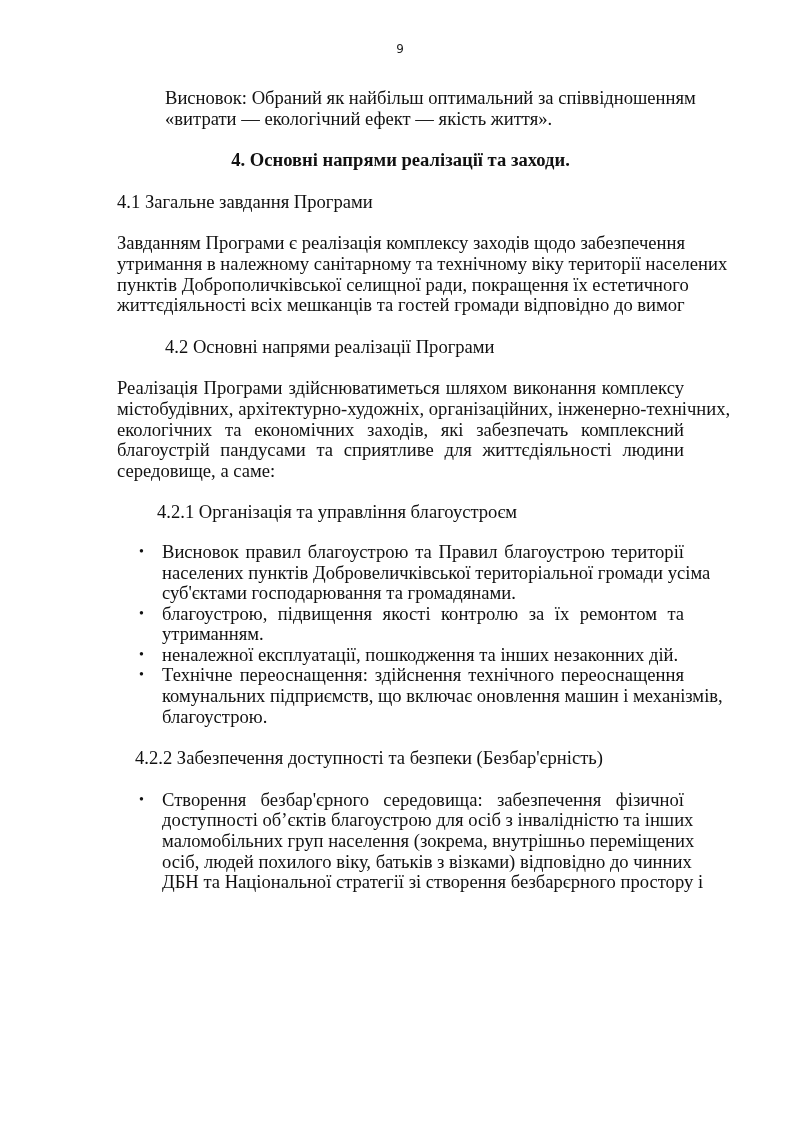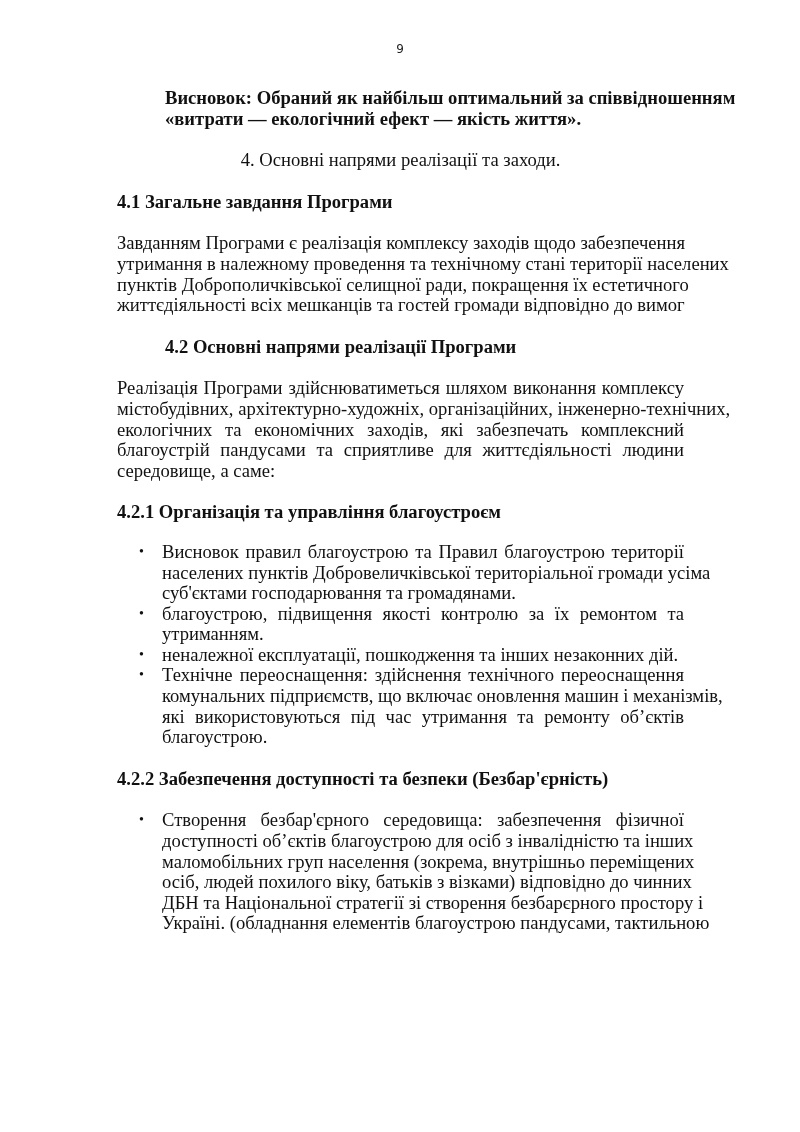--- a/index.html
+++ b/index.html
@@ -5,23 +5,23 @@
     html, body { margin: 0; padding: 0; background: #ffffff; }
     body { width: 800px; height: 1132px; position: relative; overflow: hidden; color: #111; }
     .page { position: absolute; left: 0; top: 0; width: 800px; height: 1132px; background: #fff; }
     .page-num { position: absolute; top: 42px; left: 0; width: 800px; text-align: center;
       font-family: "DejaVu Sans", sans-serif; font-size: 12px; color: #222; }
     .content { position: absolute; left: 117px; top: 88px; width: 567px;
       font-family: "Liberation Serif", serif; font-size: 18.6px; line-height: 20.6px; }
     .line { display: block; text-align: justify; text-align-last: justify; white-space: nowrap; height: 20.6px; }
     .line.last { text-align-last: left; }
     .para { margin: 0; }
-    .indent { padding-left: 48px; font-weight: bold; }
-    .h-center { text-align: center; font-weight: normal; margin: 0; }
-    .h { font-weight: bold; margin: 0; }
+    .indent { padding-left: 48px; }
+    .h-center { text-align: center; font-weight: bold; margin: 0; }
+    .h { font-weight: normal; margin: 0; }
     ul.bullets { list-style: none; margin: 0; padding: 0; }
     ul.bullets li { position: relative; padding-left: 45px; margin: 0; }
     ul.bullets li .bullet { position: absolute; left: 22px; top: 0; font-size: 14px; line-height: 20.6px; }
     .gap-lg { height: 21px; }
     .gap-md { height: 19px; }
   </style>
 </head>
 <body>
 
 <div class="page">
@@ -36,39 +36,39 @@
 
     <div class="gap-lg"></div>
     <h1 class="h-center" style="font-size:18.6px;line-height:20.6px;">4. Основні напрями реалізації та заходи.</h1>
 
     <div class="gap-lg"></div>
     <h2 class="h" style="font-size:18.6px;line-height:20.6px;">4.1 Загальне завдання Програми</h2>
 
     <div class="gap-lg"></div>
     <div class="para">
       <span class="line">Завданням Програми є реалізація комплексу заходів щодо забезпечення</span>
-      <span class="line">утримання в належному проведення та технічному стані території населених</span>
+      <span class="line">утримання в належному санітарному та технічному віку території населених</span>
       <span class="line">пунктів Доброполичківської селищної ради, покращення їх естетичного</span>
       <span class="line">життєдіяльності всіх мешканців та гостей громади відповідно до вимог</span>
     </div>
 
     <div class="gap-lg"></div>
     <h2 class="h" style="font-size:18.6px;line-height:20.6px;margin-left:48px;">4.2 Основні напрями реалізації Програми</h2>
 
     <div class="gap-lg"></div>
     <div class="para">
       <span class="line">Реалізація Програми здійснюватиметься шляхом виконання комплексу</span>
       <span class="line">містобудівних, архітектурно-художніх, організаційних, інженерно-технічних,</span>
       <span class="line">екологічних та економічних заходів, які забезпечать комплексний</span>
       <span class="line">благоустрій пандусами та сприятливе для життєдіяльності людини</span>
       <span class="line last">середовище, а саме:</span>
     </div>
 
     <div class="gap-lg"></div>
-    <h3 class="h" style="font-size:18.6px;line-height:20.6px;">4.2.1 Організація та управління благоустроєм</h3>
+    <h3 class="h" style="font-size:18.6px;line-height:20.6px;margin-left:40px;">4.2.1 Організація та управління благоустроєм</h3>
 
     <div class="gap-md"></div>
     <ul class="bullets">
       <li>
         <span class="bullet">•</span>
         <span class="line">Висновок правил благоустрою та Правил благоустрою території</span>
         <span class="line">населених пунктів Добровеличківської територіальної громади усіма</span>
         <span class="line last">суб'єктами господарювання та громадянами.</span>
       </li>
       <li>
@@ -77,35 +77,33 @@
         <span class="line last">утриманням.</span>
       </li>
       <li>
         <span class="bullet">•</span>
         <span class="line last">неналежної експлуатації, пошкодження та інших незаконних дій.</span>
       </li>
       <li>
         <span class="bullet">•</span>
         <span class="line">Технічне переоснащення: здійснення технічного переоснащення</span>
         <span class="line">комунальних підприємств, що включає оновлення машин і механізмів,</span>
-        <span class="line">які використовуються під час утримання та ремонту об’єктів</span>
         <span class="line last">благоустрою.</span>
       </li>
     </ul>
 
     <div class="gap-lg"></div>
-    <h3 class="h" style="font-size:18.6px;line-height:20.6px;">4.2.2 Забезпечення доступності та безпеки (Безбар'єрність)</h3>
+    <h3 class="h" style="font-size:18.6px;line-height:20.6px;margin-left:18px;">4.2.2 Забезпечення доступності та безпеки (Безбар'єрність)</h3>
 
     <div class="gap-lg"></div>
     <ul class="bullets">
       <li>
         <span class="bullet">•</span>
         <span class="line">Створення безбар'єрного середовища: забезпечення фізичної</span>
         <span class="line">доступності об’єктів благоустрою для осіб з інвалідністю та інших</span>
         <span class="line">маломобільних груп населення (зокрема, внутрішньо переміщених</span>
         <span class="line">осіб, людей похилого віку, батьків з візками) відповідно до чинних</span>
         <span class="line">ДБН та Національної стратегії зі створення безбарєрного простору і</span>
-        <span class="line">Україні. (обладнання елементів благоустрою пандусами, тактильною</span>
       </li>
     </ul>
 
   </div>
 </div>
 
 </body></html>

